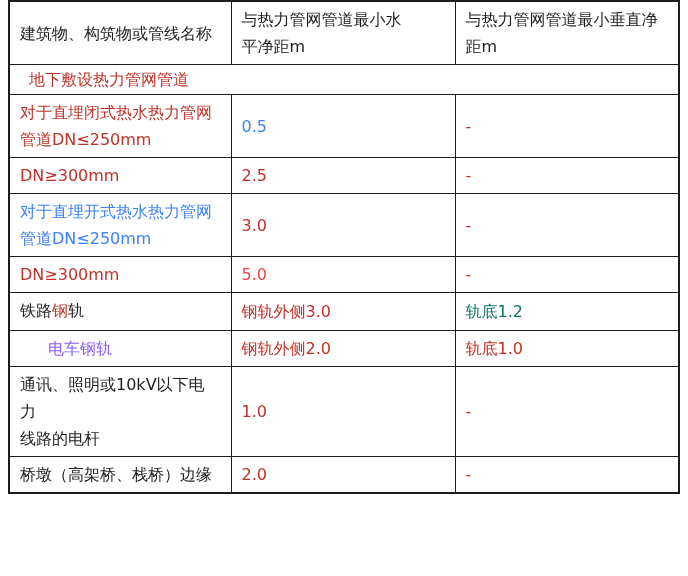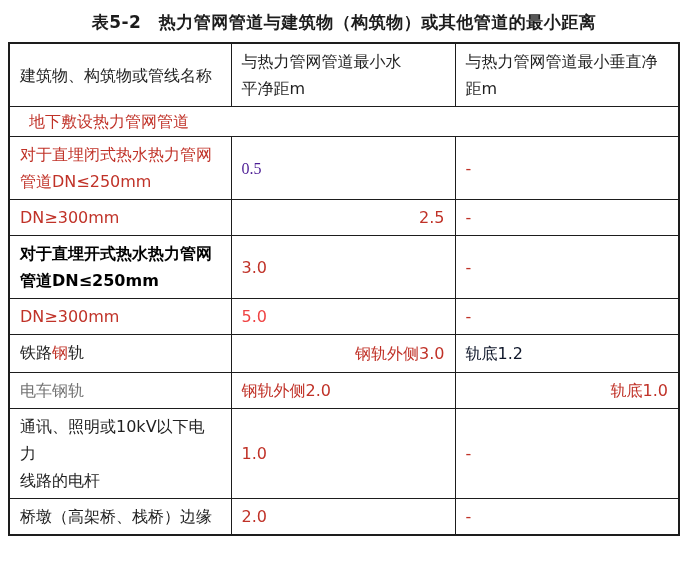--- a/index.html
+++ b/index.html
@@ -26,21 +26,20 @@
     white-space:pre-line;
     overflow:hidden;
   }
   tr.section-row td{padding:1px 19px;}
   td.val{white-space:pre-line;}
 </style>
 </head>
 <body>
 
 <div class="page">
-  <div class="doc-title">表5-2　热力管网管道与建筑物（构筑物）或其他管道的最小距离</div>
 
   <table class="min-dist">
     <colgroup>
       <col style="width:222px">
       <col style="width:224px">
       <col style="width:224px">
     </colgroup>
     <thead>
       <tr>
           <th>建筑物、构筑物或管线名称</th>
@@ -51,48 +50,48 @@
         </tr>
     </thead>
     <tbody>
       <tr class="section-row">
         <td colspan="3" style="color: rgb(192, 50, 40);">地下敷设热力管网管道</td>
       </tr>
 
       <tr>
           <td><span style="color: rgb(192, 50, 40);">对于直埋闭式热水热力管网
 管道DN≤250mm</span></td>
-          <td class="val" style="color: #4c1d95; font-family: Liberation Serif, serif;">0.5</td>
+          <td class="val" style="color: #3b82f6;">0.5</td>
           <td class="val" style="color: rgb(192, 50, 40);">-</td>
         </tr>
         <tr>
           <td><span style="color: rgb(192, 50, 40);">DN≥300mm</span></td>
-          <td class="val" style="color: rgb(192, 50, 40); text-align: right;">2.5</td>
+          <td class="val" style="color: rgb(192, 50, 40);">2.5</td>
           <td class="val" style="color: rgb(192, 50, 40);">-</td>
         </tr>
         <tr>
-          <td><span style="color: #000000; font-weight: bold;">对于直埋开式热水热力管网
+          <td><span style="color: #3b82f6;">对于直埋开式热水热力管网
 管道DN≤250mm</span></td>
           <td class="val" style="color: rgb(192, 50, 40);">3.0</td>
           <td class="val" style="color: rgb(192, 50, 40);">-</td>
         </tr>
         <tr>
           <td><span style="color: rgb(192, 50, 40);">DN≥300mm</span></td>
           <td class="val" style="color: #ef4444;">5.0</td>
           <td class="val" style="color: rgb(192, 50, 40);">-</td>
         </tr>
         <tr>
           <td><span style="color: rgb(31, 31, 31); font-family: Liberation Mono, monospace;">铁路</span><span style="color: rgb(192, 50, 40);">钢</span><span style="color: rgb(31, 31, 31);">轨</span></td>
-          <td class="val" style="color: rgb(192, 50, 40); text-align: right;">钢轨外侧3.0</td>
-          <td class="val" style="color: #0f172a;">轨底1.2</td>
+          <td class="val" style="color: rgb(192, 50, 40);">钢轨外侧3.0</td>
+          <td class="val" style="color: #0f766e;">轨底1.2</td>
         </tr>
         <tr>
-          <td><span style="color: #737373;">电车钢轨</span></td>
+          <td><span style="color: #8b5cf6; margin-left: 28px;">电车钢轨</span></td>
           <td class="val" style="color: rgb(192, 50, 40);">钢轨外侧2.0</td>
-          <td class="val" style="color: rgb(192, 50, 40); text-align: right;">轨底1.0</td>
+          <td class="val" style="color: rgb(192, 50, 40);">轨底1.0</td>
         </tr>
         <tr>
           <td><span style="color: rgb(31, 31, 31);">通讯、照明或10kV以下电力
 线路的电杆</span></td>
           <td class="val" style="color: rgb(192, 50, 40);">1.0</td>
           <td class="val" style="color: rgb(192, 50, 40);">-</td>
         </tr>
         <tr>
           <td><span style="color: rgb(31, 31, 31);">桥墩（高架桥、栈桥）边缘</span></td>
           <td class="val" style="color: rgb(192, 50, 40);">2.0</td>

